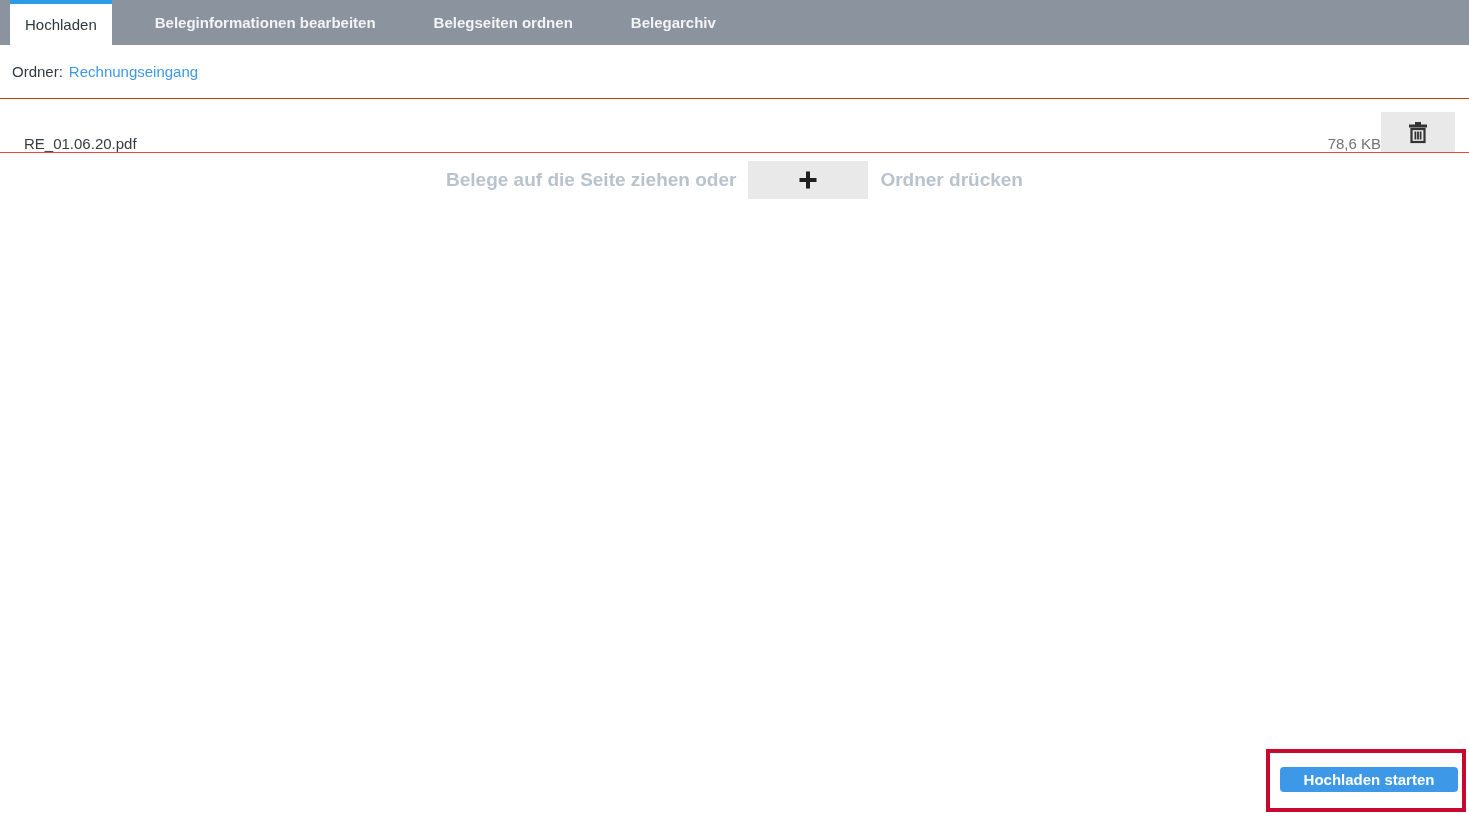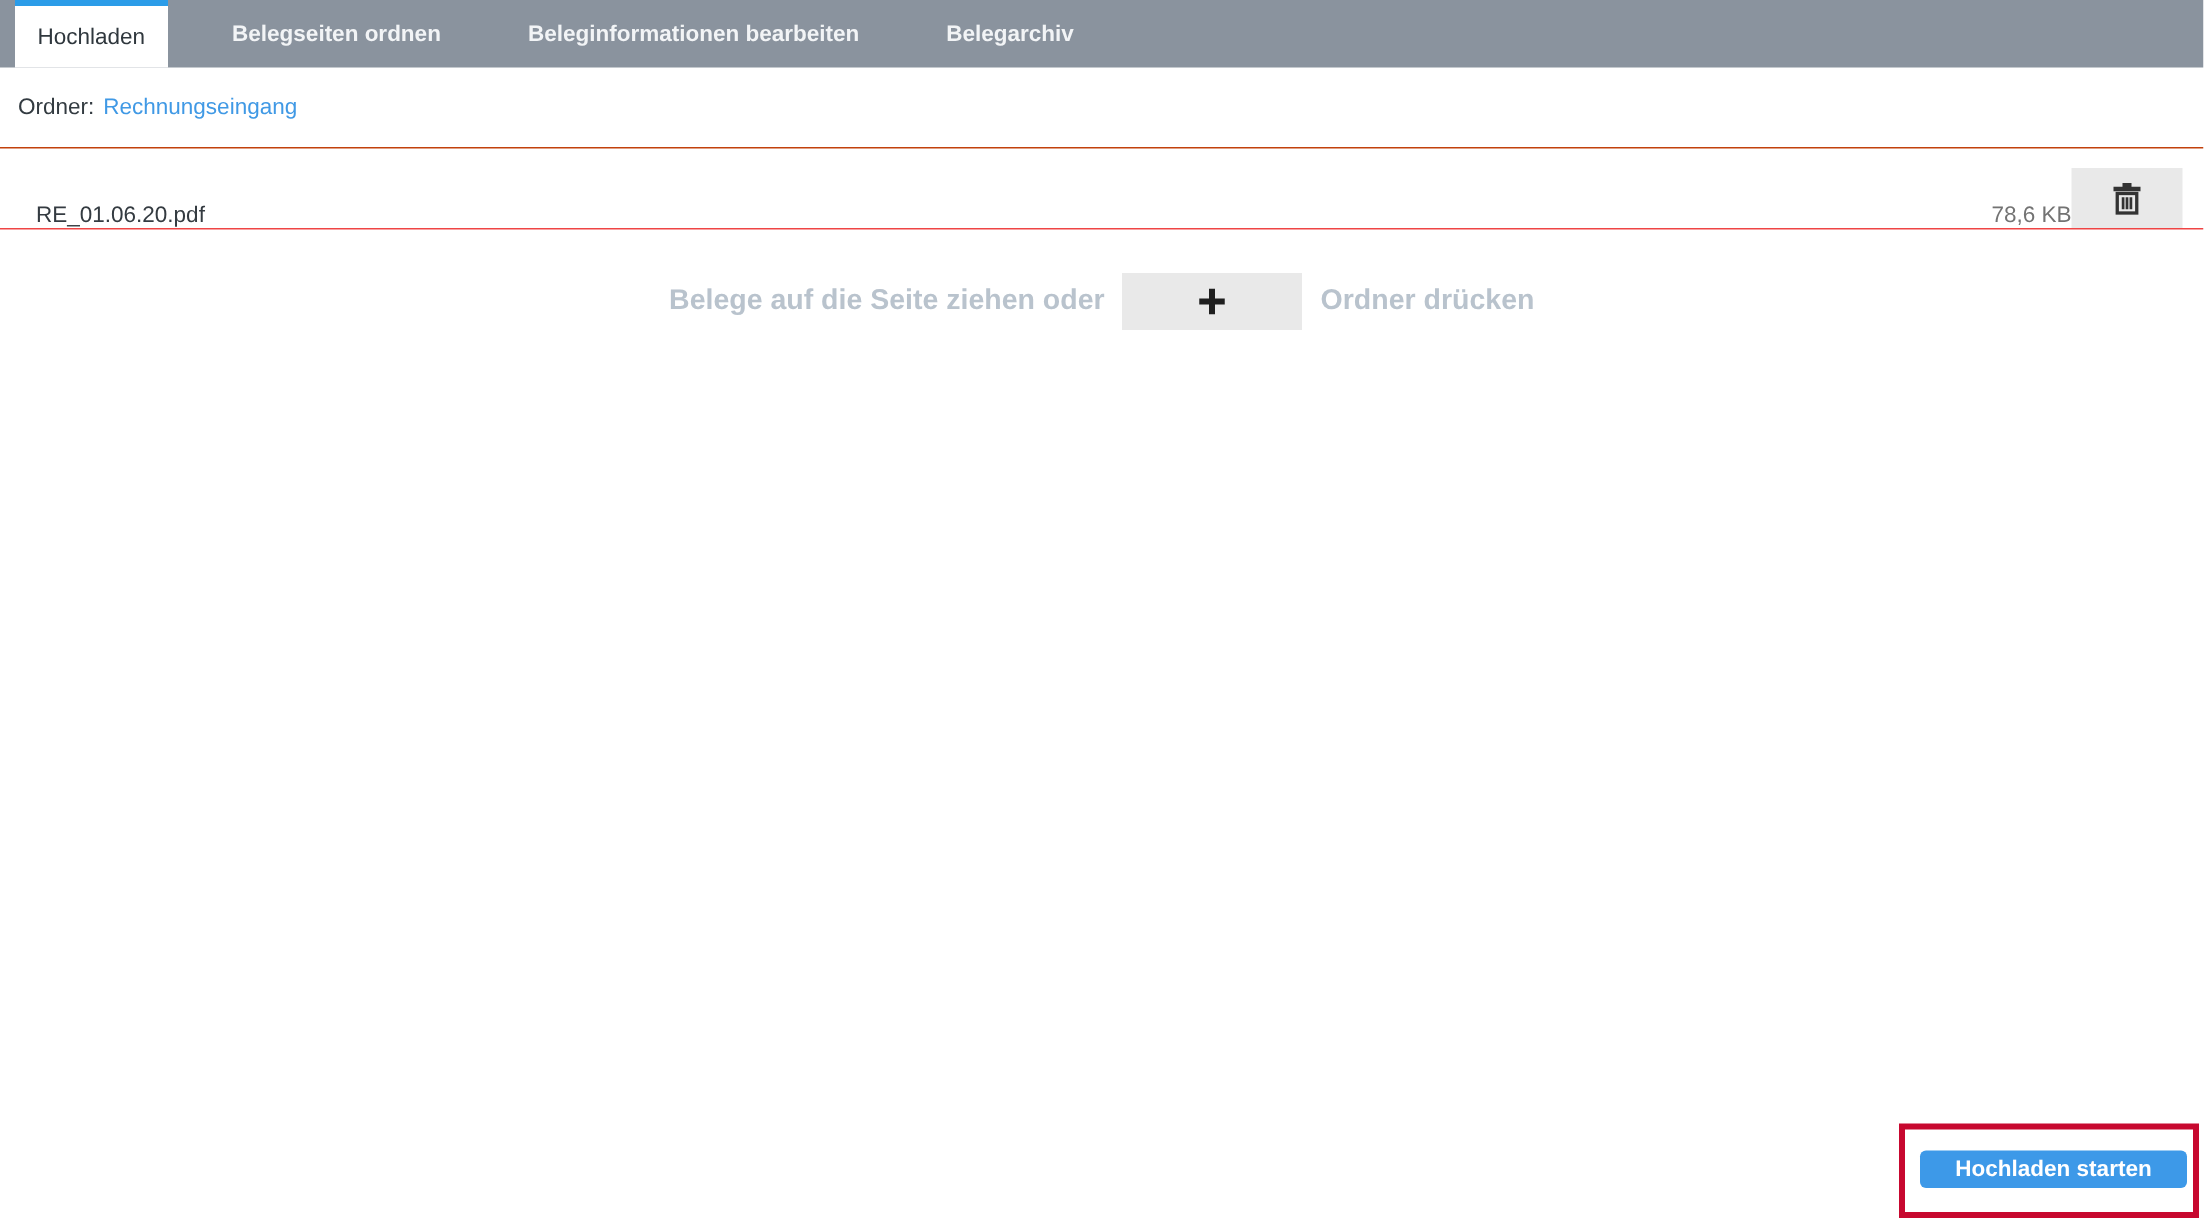--- a/index.html
+++ b/index.html
@@ -73,21 +73,21 @@
     background: #e9e9e9;
     border: none;
     display: flex;
     align-items: center;
     justify-content: center;
     cursor: pointer;
   }
 
   
   .drop-hint {
-    margin-top: 29px;
+    margin-top: 8px;
     display: flex;
     align-items: center;
     justify-content: center;
     font-size: 19px;
     font-weight: 600;
     color: #b9c3cd;
   }
   .drop-hint .hint-text { white-space: nowrap; }
   .plus-btn {
     width: 120px;
@@ -128,24 +128,24 @@
   }
 </style>
 </head>
 <body>
 
 <nav class="tabbar">
   <div class="tab active">
     <span>Hochladen</span>
   </div>
   <div class="tab">
-    <span>Belegseiten ordnen</span>
+    <span>Beleginformationen bearbeiten</span>
   </div>
   <div class="tab">
-    <span>Beleginformationen bearbeiten</span>
+    <span>Belegseiten ordnen</span>
   </div>
   <div class="tab">
     <span>Belegarchiv</span>
   </div>
 </nav>
 
 <div class="folder-row">
   <span class="folder-label">Ordner:</span>
   <a class="folder-link">Rechnungseingang</a>
 </div>

